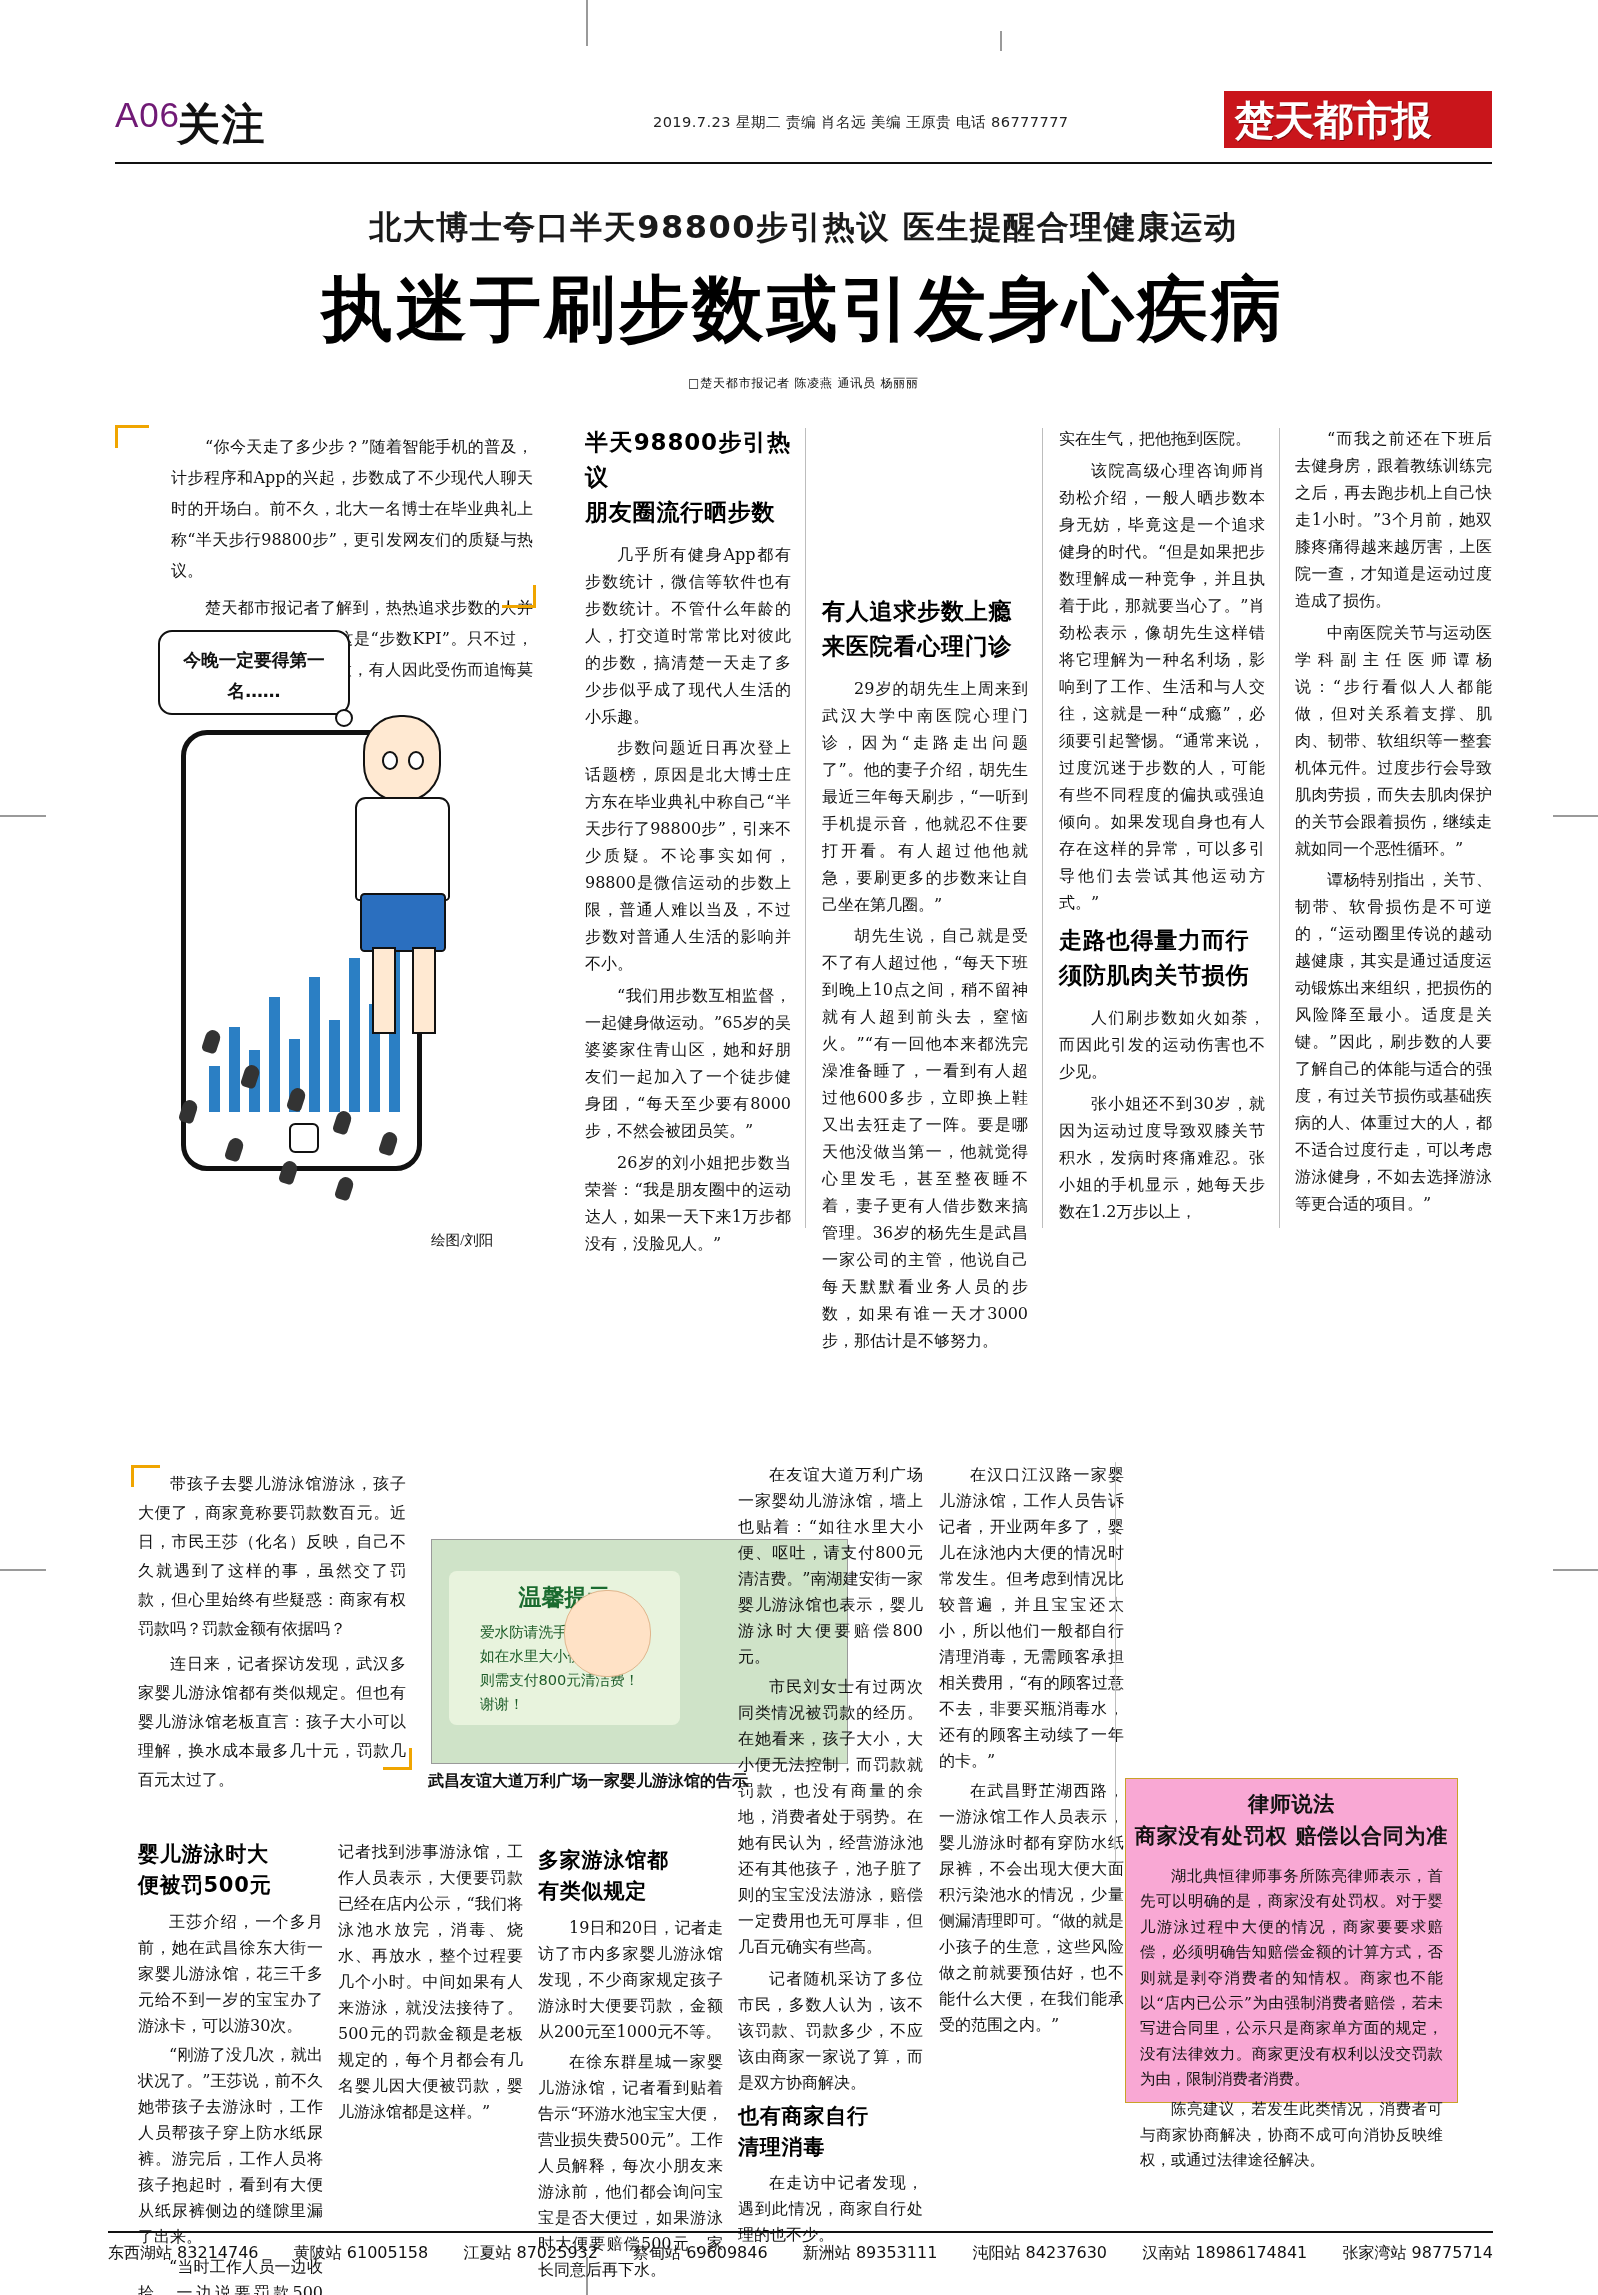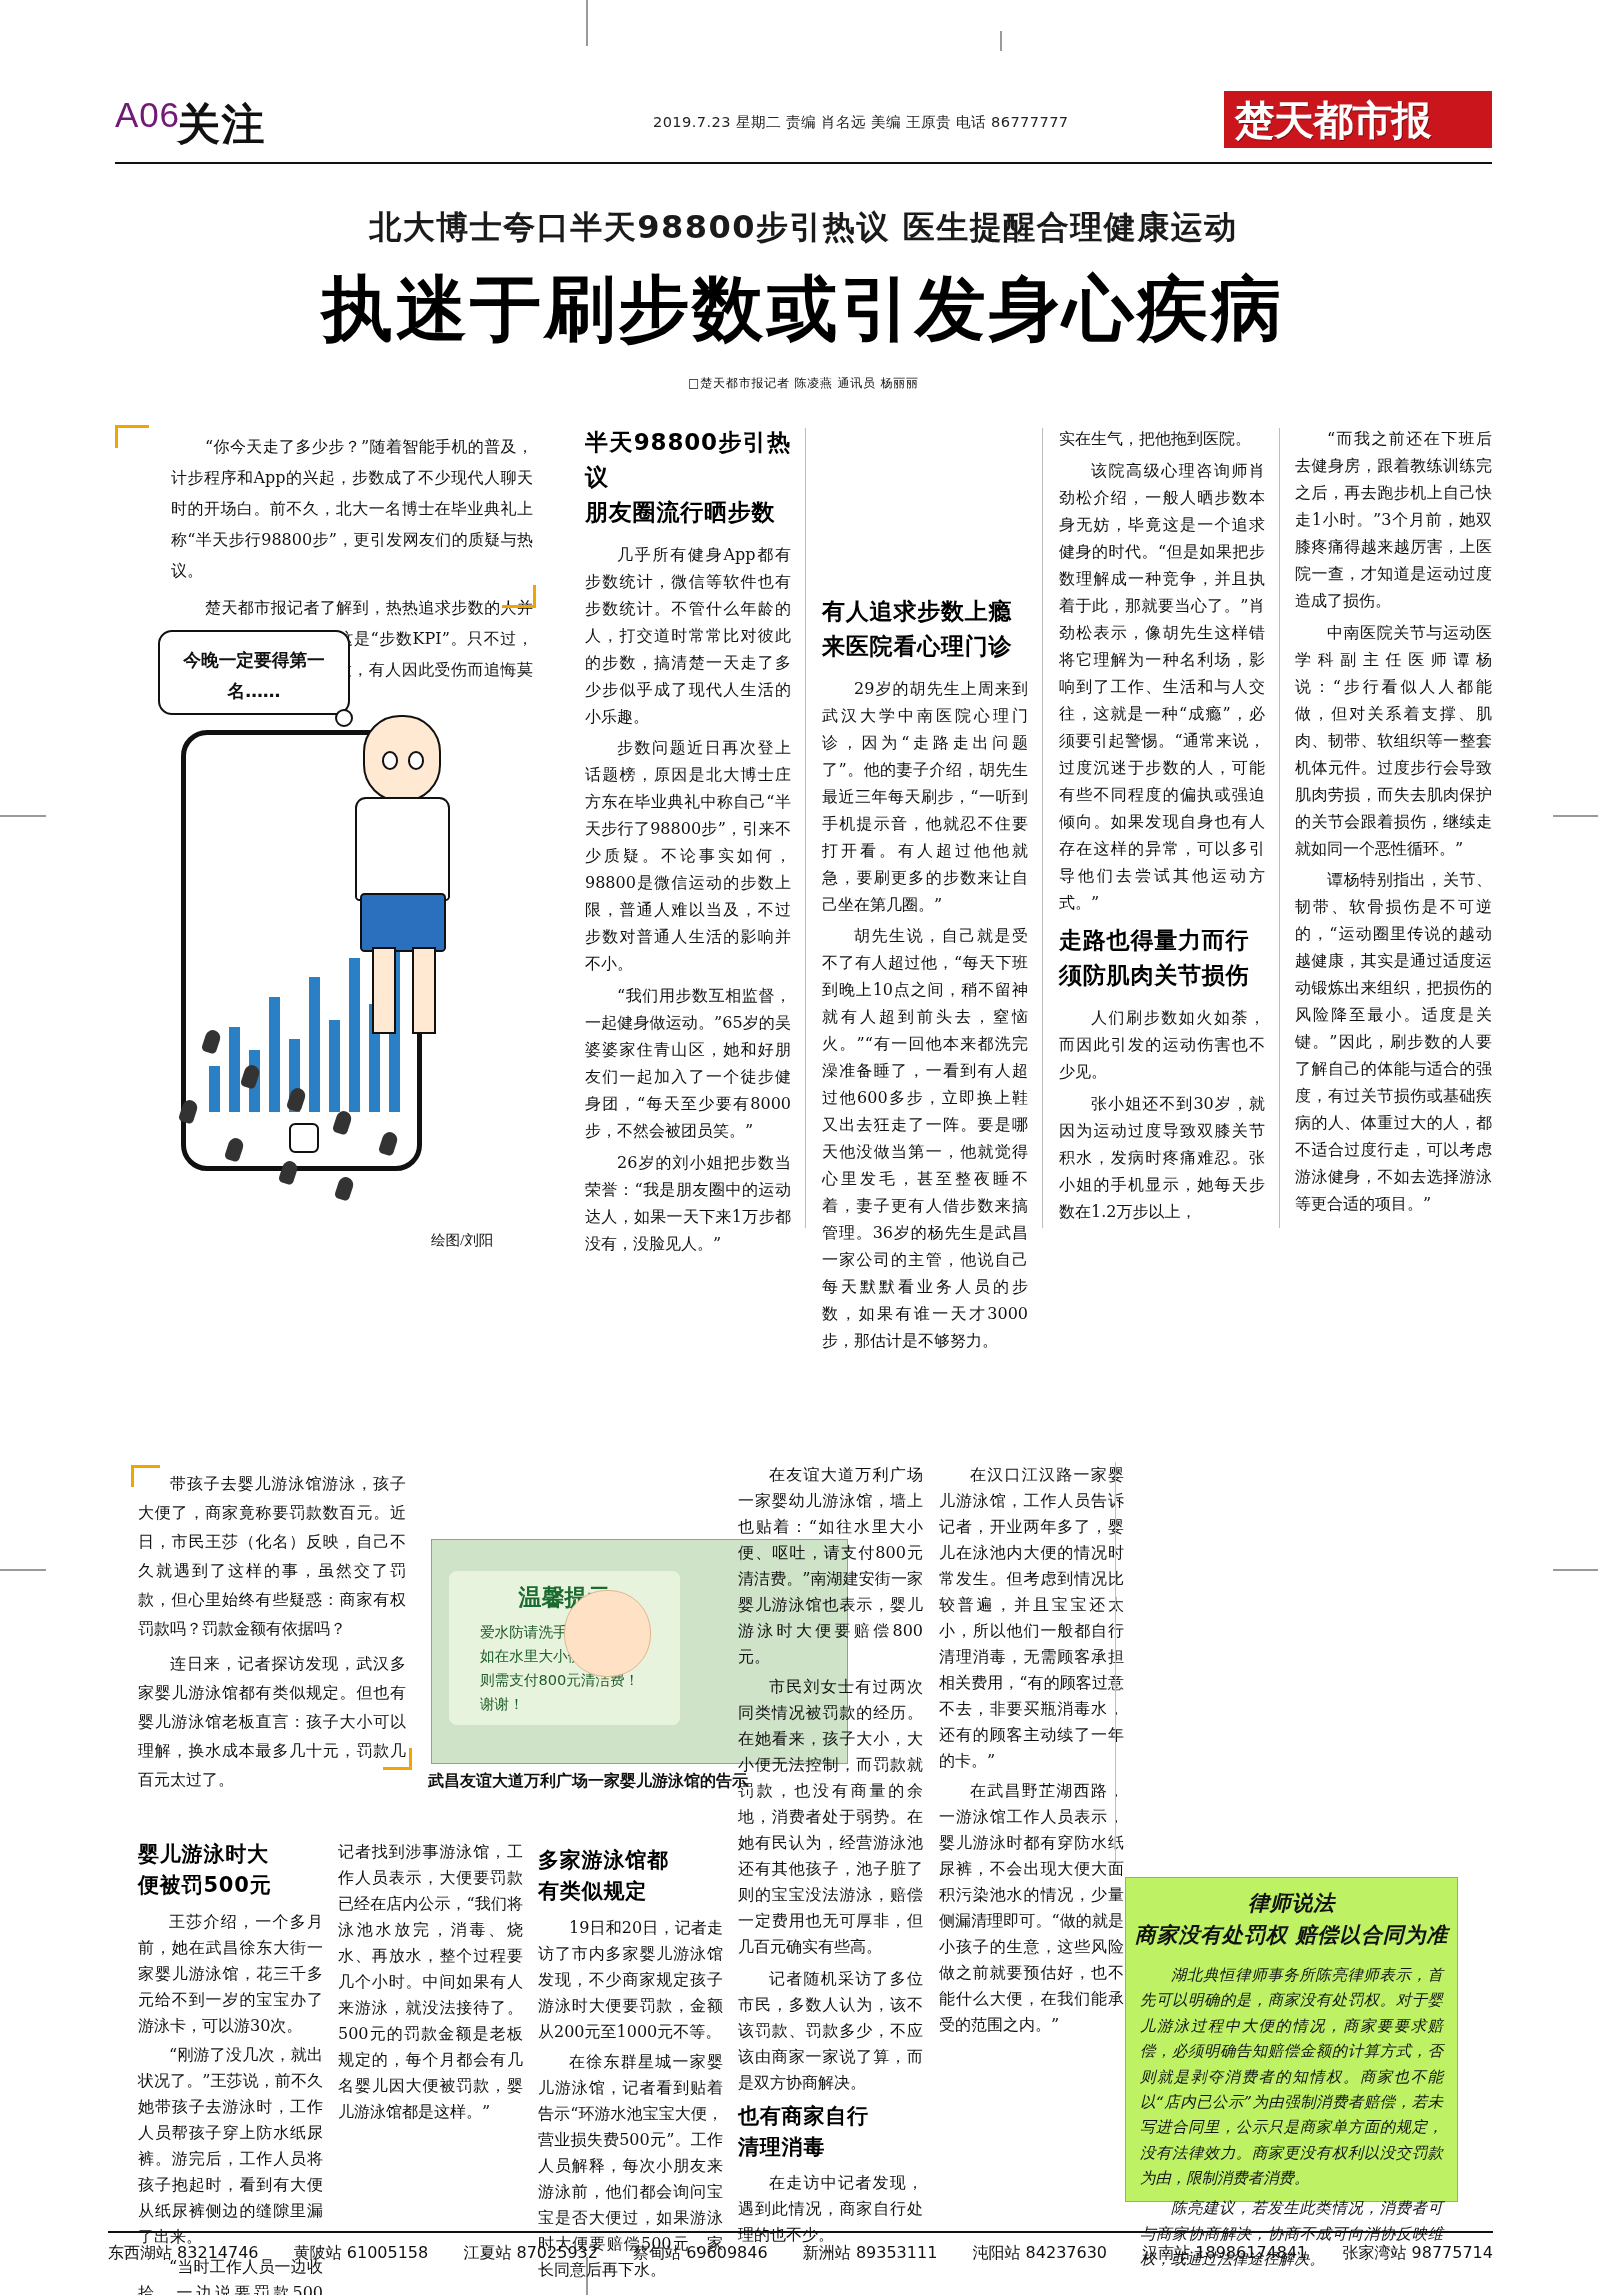--- a/index.html
+++ b/index.html
@@ -27,21 +27,21 @@
   .credit{position:absolute;left:431px;top:1231px;font-size:14.6px;font-family:Liberation Serif, serif;}
   .subhead{font-size:23px;font-weight:bold;font-family:"DejaVu Sans",sans-serif;line-height:35px;letter-spacing:0.8px;color:#000;}
   .vrule{position:absolute;width:0.8px;background:#bdbdbd;}
   
   .box{position:absolute;left:108px;top:1254px;width:1385px;height:966px;border:2.3px solid #d31b20;}
   .box-head{position:absolute;left:0;top:31px;width:1385px;text-align:center;font-size:60px;font-weight:bold;font-family:"DejaVu Sans",sans-serif;letter-spacing:2.3px;color:#000;}
   .box-sub{position:absolute;left:0;top:115px;width:1385px;text-align:center;font-size:31px;font-weight:bold;font-family:"DejaVu Sans",sans-serif;letter-spacing:1.5px;}
   .box-byline{position:absolute;left:0;top:168px;width:1385px;text-align:center;font-size:15.4px;font-family:"DejaVu Sans",sans-serif;letter-spacing:0.8px;}
   .photo{position:absolute;left:431px;top:1539px;width:415px;height:223px;border:0.8px solid #9a9a9a;overflow:hidden;background:#cfe3c8;}
   .photo-cap{position:absolute;left:428px;top:1771px;width:431px;font-size:16px;font-weight:bold;font-family:"DejaVu Sans",sans-serif;}
-  .lawbox{position:absolute;left:1125px;top:1877px;width:331px;height:323px;border:1.5px solid #c9a227;background:#bef264;font-style:italic;}
+  .lawbox{position:absolute;left:1125px;top:1778px;width:331px;height:323px;border:1.5px solid #c9a227;background:#f9a8d4;}
   .lawbox-t1{position:absolute;left:0;top:10.8px;width:331px;text-align:center;font-size:21px;font-weight:bold;font-family:"DejaVu Sans",sans-serif;letter-spacing:0.8px;}
   .lawbox-t2{position:absolute;left:0;top:43px;width:331px;text-align:center;font-size:21px;font-weight:bold;font-family:"DejaVu Sans",sans-serif;letter-spacing:0.8px;}
   .lawbox-body{position:absolute;left:14px;top:85px;width:303px;font-size:15.4px;line-height:25.4px;text-align:justify;font-family:"DejaVu Serif",serif;}
   
   .foot-rule{position:absolute;left:108px;top:2231px;width:1385px;height:1.5px;background:#111;}
   .footer{position:absolute;left:108px;top:2243px;width:1385px;display:flex;justify-content:space-between;font-size:16px;font-family:"DejaVu Sans",sans-serif;}
   .ph{white-space:nowrap;}
   
   .phone{position:absolute;left:46px;top:115px;width:231px;height:431px;border:5.4px solid #111;border-radius:26px;background:#fff;}
   .phone-screen{position:absolute;left:9.2px;top:31px;width:212px;height:346px;background:#fff;}

